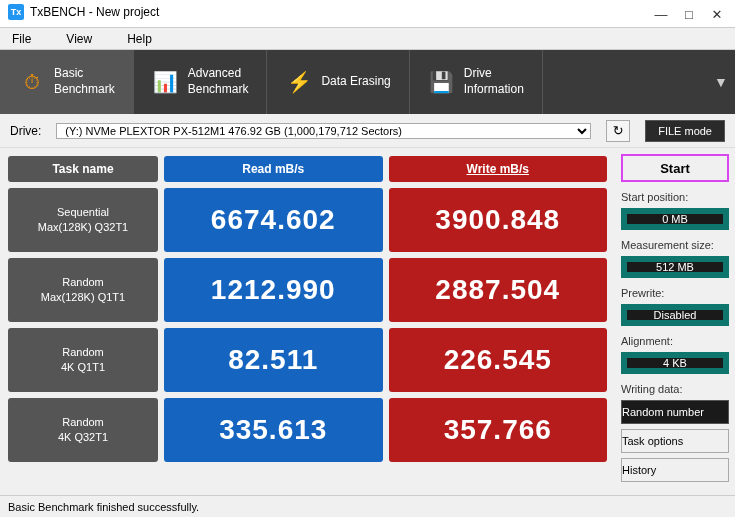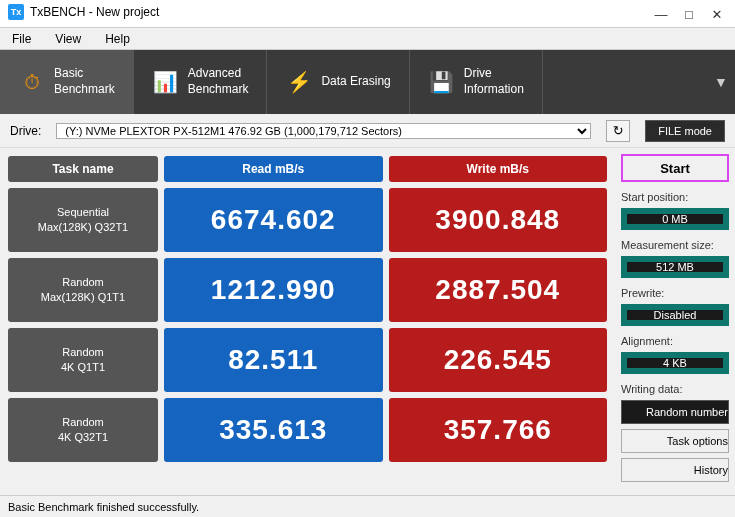--- a/index.html
+++ b/index.html
@@ -52,21 +52,21 @@
     }
 
     
     .menu-bar {
       background: #f0f0f0;
       border-bottom: 1px solid #ccc;
       display: flex;
       align-items: center;
       padding: 2px 4px;
       height: 22px;
-      gap: 8px;
+      gap: 19px;
     }
     .menu-item {
       padding: 1px 8px;
       cursor: pointer;
       font-size: 12px;
       color: #000;
     }
 
     
     .toolbar {
@@ -194,20 +194,21 @@
       background: #555;
       flex-shrink: 0;
     }
     .bench-header-read {
       flex: 1;
       background: #1565C0;
     }
     .bench-header-write {
       flex: 1;
       background: #b71c1c;
+      text-decoration: underline;
     }
 
     .bench-row {
       display: flex;
       gap: 6px;
       height: 64px;
     }
     .bench-row-label {
       width: 150px;
       flex-shrink: 0;
@@ -282,21 +283,21 @@
       border: 6px solid #0f766e;
     }
     .rp-btn {
       width: 100%;
       height: 24px;
       background: #f0f0f0;
       border: 1px solid #aaa;
       color: #000;
       font-size: 11px;
       cursor: pointer;
-      text-align: right;
+      text-align: left;
     }
     .rp-btn.dark {
       background: #1a1a1a;
       color: #fff;
       border: 1px solid #555;
     }
 
     
     .status-bar {
       height: 22px;

